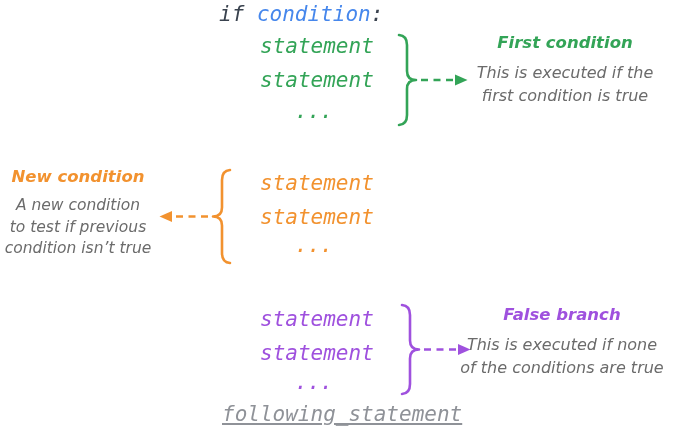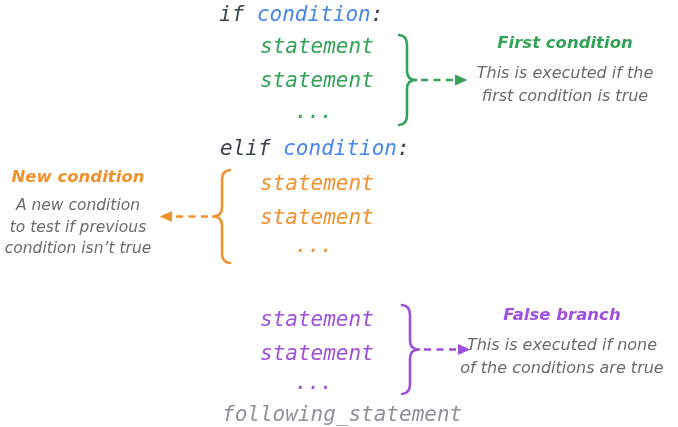--- a/index.html
+++ b/index.html
@@ -11,21 +11,21 @@
   .code-line {
     position:absolute;
     font-family:"DejaVu Sans Mono","Liberation Mono",monospace;
     font-style:italic; font-size:21px; line-height:24px; white-space:pre;
   }
   .c-keyword   { color:var(--keyword); }
   .c-condition { color:var(--condition); }
   .c-green     { color:var(--green); }
   .c-orange    { color:var(--orange); }
   .c-purple    { color:var(--purple); }
-  .c-following { color:var(--following); }
+  .c-following { color:var(--following);text-decoration:underline; }
   
   .ann { position:absolute; text-align:center; font-style:italic; }
   .ann-title { font-weight:bold; font-size:16.5px; line-height:20px; margin-bottom:9px; }
   .ann-line  { font-size:16px; line-height:22.5px; color:var(--annotation_text); }
   .ann-left .ann-title { margin-bottom:8px; }
   .ann-left .ann-line  { font-size:15.5px; line-height:21.5px; }
   .t-green  { color:var(--green); }
   .t-orange { color:var(--orange); }
   .t-purple { color:var(--purple); }
   
@@ -43,21 +43,20 @@
 <body>
 
 <div class="canvas">
 
   <div class="code-line" style="left:219px; top:2px"><span class="c-keyword">if </span><span class="c-condition">condition</span><span class="c-keyword">:</span></div>
 
   <div class="code-line" style="left:260px; top:34px"><span class="c-green">statement</span></div>
   <div class="code-line" style="left:260px; top:68px"><span class="c-green">statement</span></div>
   <div class="code-line" style="left:295px; top:99px"><span class="c-green">...</span></div>
 
-  <div class="code-line" style="left:220px; top:136px"><span class="c-keyword">elif </span><span class="c-condition">condition</span><span class="c-keyword">:</span></div>
 
   <div class="code-line" style="left:260px; top:171px"><span class="c-orange">statement</span></div>
   <div class="code-line" style="left:260px; top:205px"><span class="c-orange">statement</span></div>
   <div class="code-line" style="left:295px; top:233px"><span class="c-orange">...</span></div>
 
 
   <div class="code-line" style="left:260px; top:307px"><span class="c-purple">statement</span></div>
   <div class="code-line" style="left:260px; top:341px"><span class="c-purple">statement</span></div>
   <div class="code-line" style="left:295px; top:370px"><span class="c-purple">...</span></div>
 

